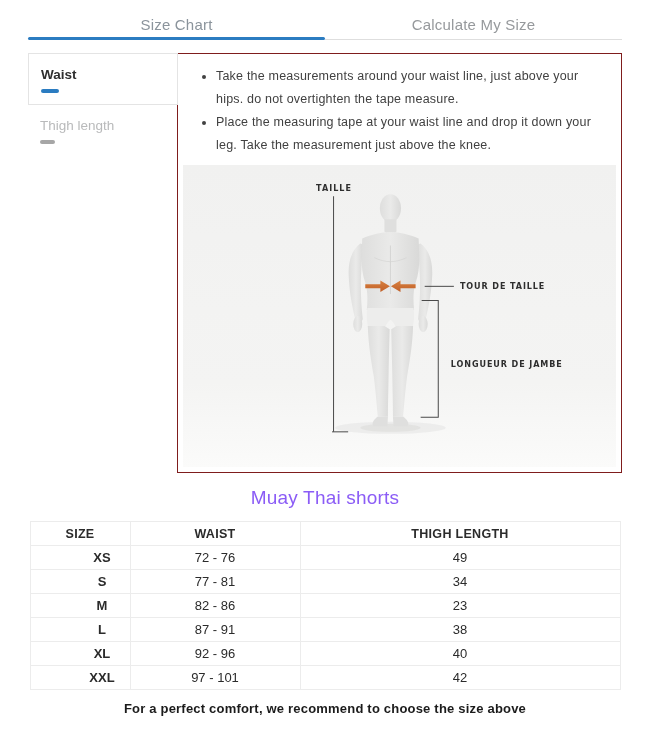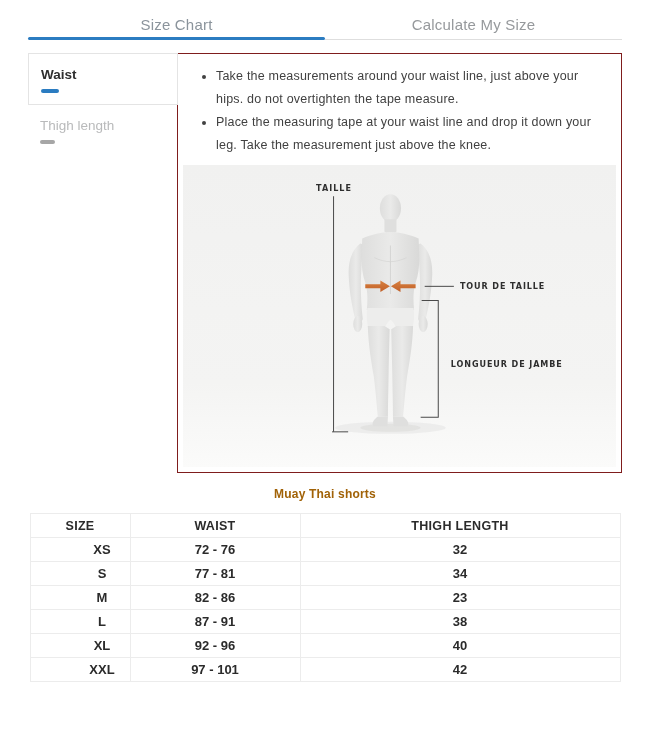--- a/index.html
+++ b/index.html
@@ -45,34 +45,34 @@
   ul.bullets li {
     font-size:12.5px; color:#414141; line-height:23px;
     letter-spacing:.2px; max-width:408px;
   }
 
   .figure-wrap { margin:2px 1px 0 1px; }
   .figure-wrap svg { display:block; width:100%; height:auto; }
 
   
   .product-head { text-align:center; margin-top:14px; }
-  .product-title { font-size:12px; font-weight:bold; color:#a16207; letter-spacing:.2px; }
+  .product-title { font-size:19px; font-weight:normal; color:#8b5cf6; letter-spacing:.2px; }
   .units { margin-top:8px; font-size:11px; letter-spacing:1.2px; }
   .unit { cursor:pointer; }
   .unit.cm { color:#2b7cc1; }
   .unit.inches { color:#9a9a9a; }
   .units .divider { color:#cfcfcf; margin:0 5px; }
 
   
   table.size-table {
     width:590px; margin:12px auto 0 auto; border-collapse:collapse; table-layout:fixed;
   }
   .size-table th, .size-table td {
     border:1px solid #ececec; text-align:center; height:24px;
-    font-size:13px; color:#2b2b2b; padding:0;font-weight:bold;
+    font-size:13px; color:#2b2b2b; padding:0;
   }
   .size-table th { font-weight:bold; font-size:12.5px; letter-spacing:.3px; }
   .size-table td.size-cell { font-weight:bold;padding-left:44px; }
   .col-size { width:100px; } .col-waist { width:170px; } .col-thigh { width:320px; }
 
   .footer-note {
     text-align:center; font-weight:bold; font-size:13px;
     color:#1b1b1b; margin-top:11px; letter-spacing:.2px;
   }
 </style>
@@ -189,21 +189,21 @@
       <tr>
         <th>SIZE</th>
         <th>WAIST</th>
         <th>THIGH LENGTH</th>
       </tr>
     </thead>
     <tbody>
       <tr>
         <td class="size-cell">XS</td>
         <td>72 - 76</td>
-        <td>32</td>
+        <td>49</td>
       </tr>
       <tr>
         <td class="size-cell">S</td>
         <td>77 - 81</td>
         <td>34</td>
       </tr>
       <tr>
         <td class="size-cell">M</td>
         <td>82 - 86</td>
         <td>23</td>
@@ -219,14 +219,15 @@
         <td>40</td>
       </tr>
       <tr>
         <td class="size-cell">XXL</td>
         <td>97 - 101</td>
         <td>42</td>
       </tr>
     </tbody>
   </table>
 
+  <div class="footer-note">For a perfect comfort, we recommend to choose the size above</div>
 
 </div>
 
 </body></html>

